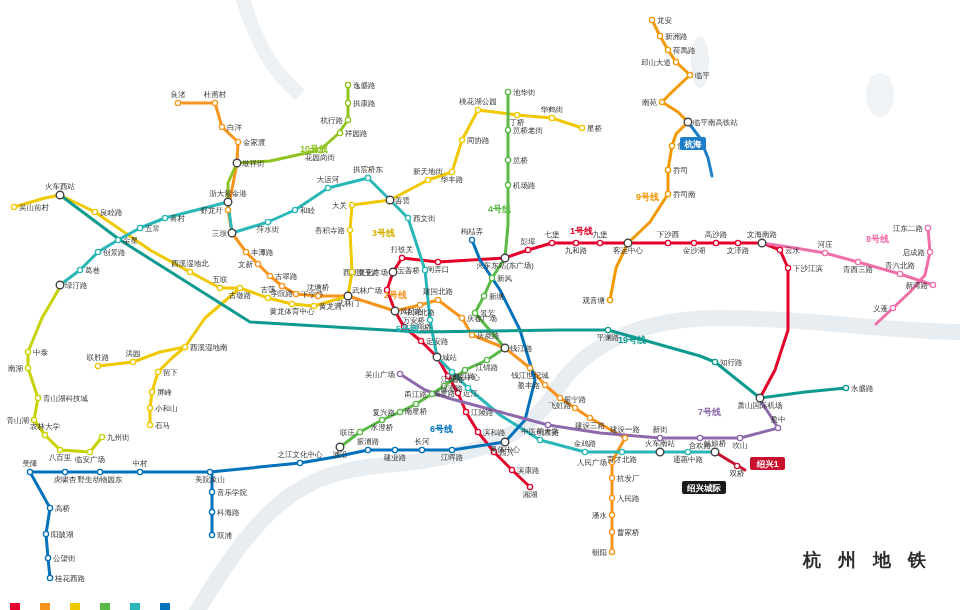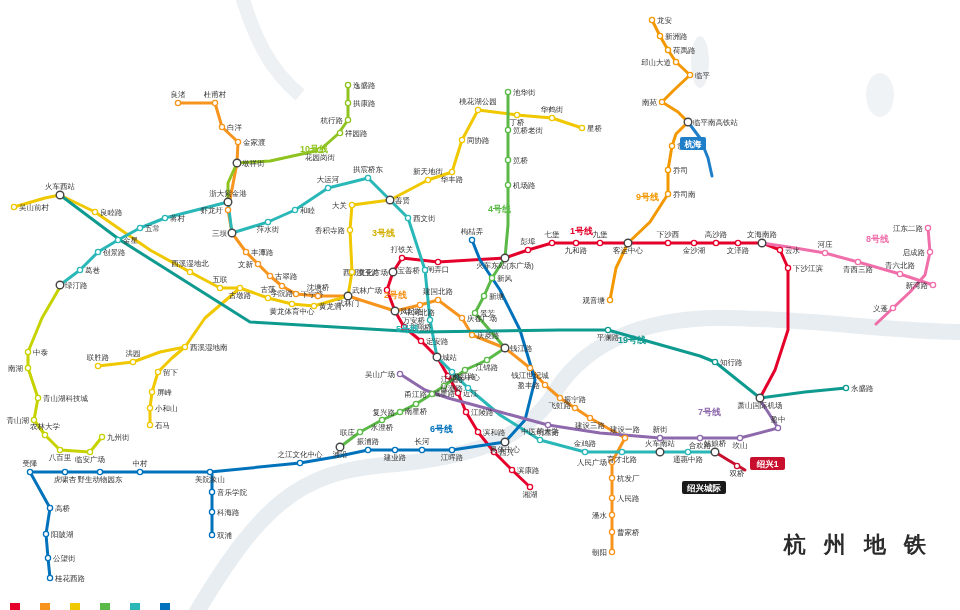--- a/index.html
+++ b/index.html
@@ -1,19 +1,19 @@
 <!DOCTYPE html>
 <html><head>
 <meta charset="utf-8">
 <style>
   html,body{margin:0;padding:0;background:#fff;}
   #stage{position:relative;width:960px;height:610px;background:#ffffff;overflow:hidden;
          font-family:"Liberation Sans",sans-serif;}
   #metro{position:absolute;left:0;top:0;}
-  #map-title{position:absolute;right:28px;bottom:50px;font-size:22px;font-weight:bold;
+  #map-title{position:absolute;right:28px;bottom:38px;font-size:18px;font-weight:bold;
              color:#2b2b2b;letter-spacing:6px;}
   text.st-label{fill:#333;font-size:7.5px;font-family:"Liberation Sans",sans-serif;}
   text.ln-label{font-size:9px;font-weight:bold;font-family:"Liberation Sans",sans-serif;}
   text.box-label{fill:#fff;font-size:8.5px;font-weight:bold;font-family:"Liberation Sans",sans-serif;}
 </style>
 </head>
 <body>
 
 <div id="stage">
   <svg id="metro" width="960" height="610" viewBox="0 0 960 610" xmlns="http://www.w3.org/2000/svg">

